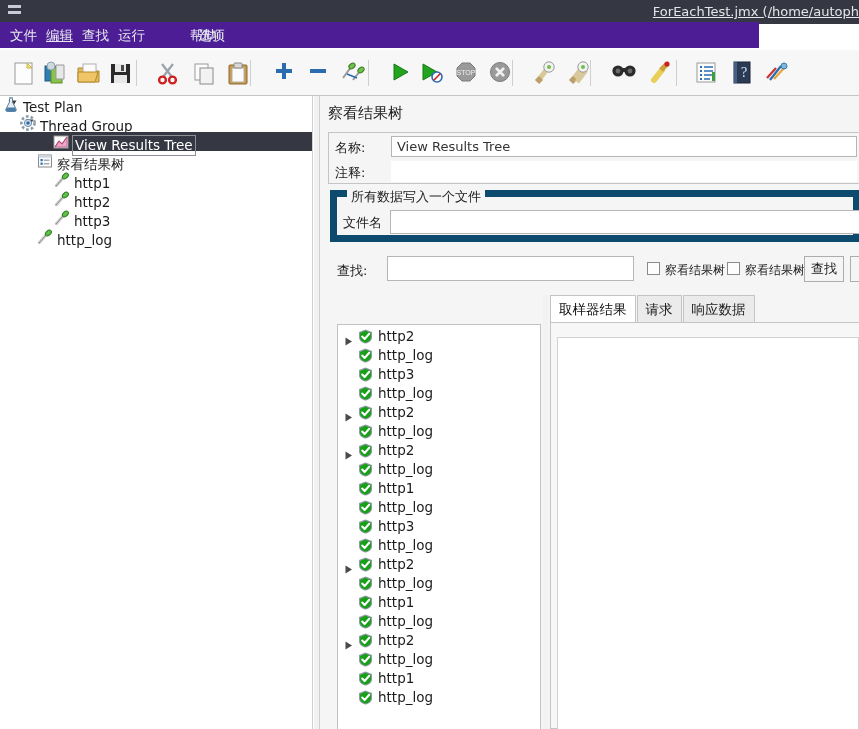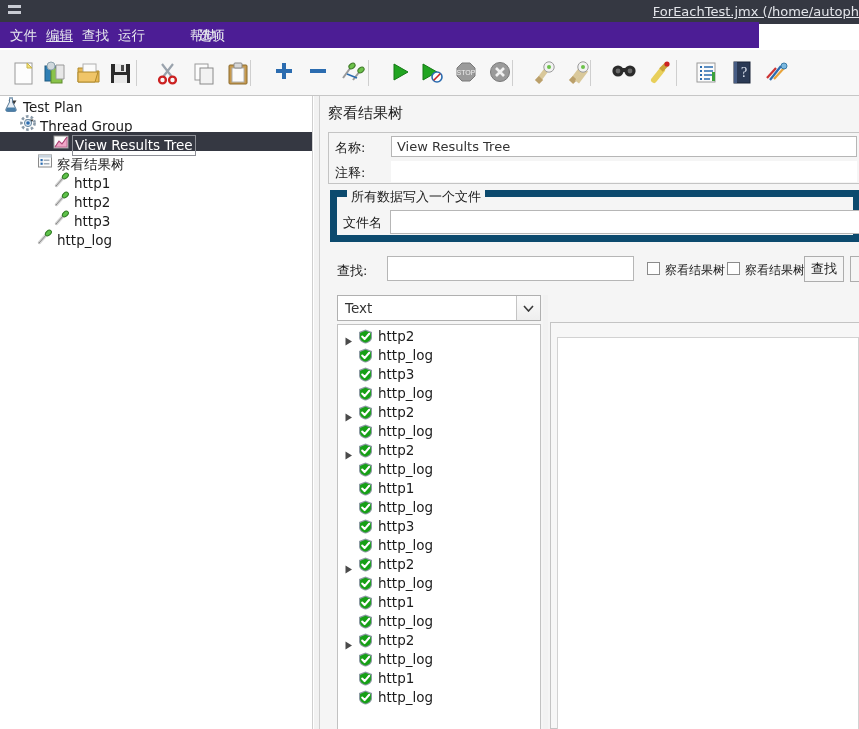--- a/index.html
+++ b/index.html
@@ -541,28 +541,20 @@
 
   <div class="chk" style="left:327px; top:166px;"></div>
   <div class="lblrow" style="left:345px; top:166px; font-size:12px;">察看结果树</div>
 
   <div class="chk" style="left:407px; top:166px;"></div>
   <div class="lblrow" style="left:425px; top:166px; font-size:12px;">察看结果树</div>
 
   <div class="btn" style="left:484px; top:160px; width:40px; height:26px;">查找</div>
   <div class="btn" style="left:530px; top:160px; width:40px; height:26px;">重</div>
 
-  <div id="type-combo">
-    <div class="val">Text</div>
-    <div class="arrowbox">
-      <svg width="11" height="7" viewBox="0 0 11 7">
-          <path d="M1 1 L5.5 6 L10 1" fill="none" stroke="#3a3a3a" stroke-width="1.6"></path>
-        </svg>
-    </div>
-  </div>
 
   <div id="results-list">
       <div class="rrow" style="top: 2px;">
         <span class="rtw"><svg width="9" height="9" viewBox="0 0 9 9">
             <path d="M1.5 0.5 L8 4.5 L1.5 8.5 Z" fill="#4a4a4a"></path>
           </svg></span>
         <span class="shield"><svg width="15" height="15" viewBox="0 0 15 15">
             <path d="M7.5 0.6 L14 3 v5.2 c0 3.4 -3 5.6 -6.5 6.2 C4 13.8 1 11.6 1 8.2 V3 z" fill="#8e9aa4"></path>
             <path d="M7.5 1.8 L12.9 3.9 v4.3 c0 2.8 -2.5 4.7 -5.4 5.2 -2.9 -0.5 -5.4 -2.4 -5.4 -5.2 V3.9 z" fill="#16a016"></path>
             <path d="M4.2 7.6 L6.6 10.1 L11.2 4.8" fill="none" stroke="#ffffff" stroke-width="2.1" stroke-linecap="round" stroke-linejoin="round"></path>
@@ -730,16 +722,21 @@
             <path d="M7.5 0.6 L14 3 v5.2 c0 3.4 -3 5.6 -6.5 6.2 C4 13.8 1 11.6 1 8.2 V3 z" fill="#8e9aa4"></path>
             <path d="M7.5 1.8 L12.9 3.9 v4.3 c0 2.8 -2.5 4.7 -5.4 5.2 -2.9 -0.5 -5.4 -2.4 -5.4 -5.2 V3.9 z" fill="#16a016"></path>
             <path d="M4.2 7.6 L6.6 10.1 L11.2 4.8" fill="none" stroke="#ffffff" stroke-width="2.1" stroke-linecap="round" stroke-linejoin="round"></path>
           </svg></span>
         <span class="rlabel">http_log</span>
       </div>
     </div>
 
   <div class="vsplit" style="left:223px; top:199px; height:434px;"></div>
 
+  <div id="tabs">
+      <div class="tab active" style="left: 0px;">取样器结果</div>
+      <div class="tab" style="left: 86.5px;">请求</div>
+      <div class="tab" style="left: 132.5px;">响应数据</div>
+    </div>
   <div id="tab-content">
     <div id="tab-content-inner"></div>
   </div>
 </div>
 
 </body></html>

